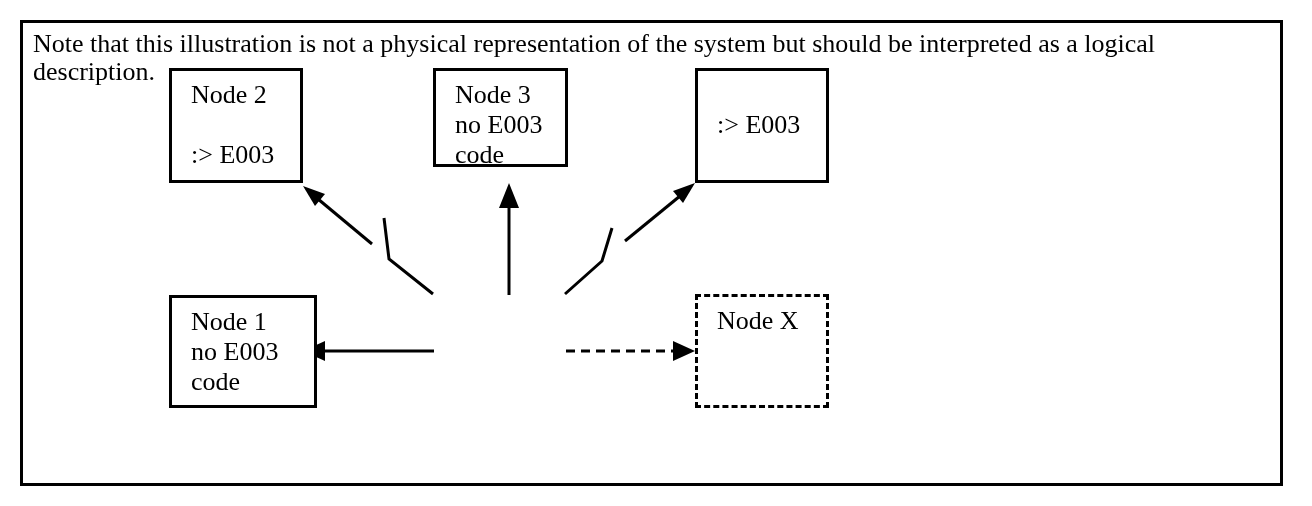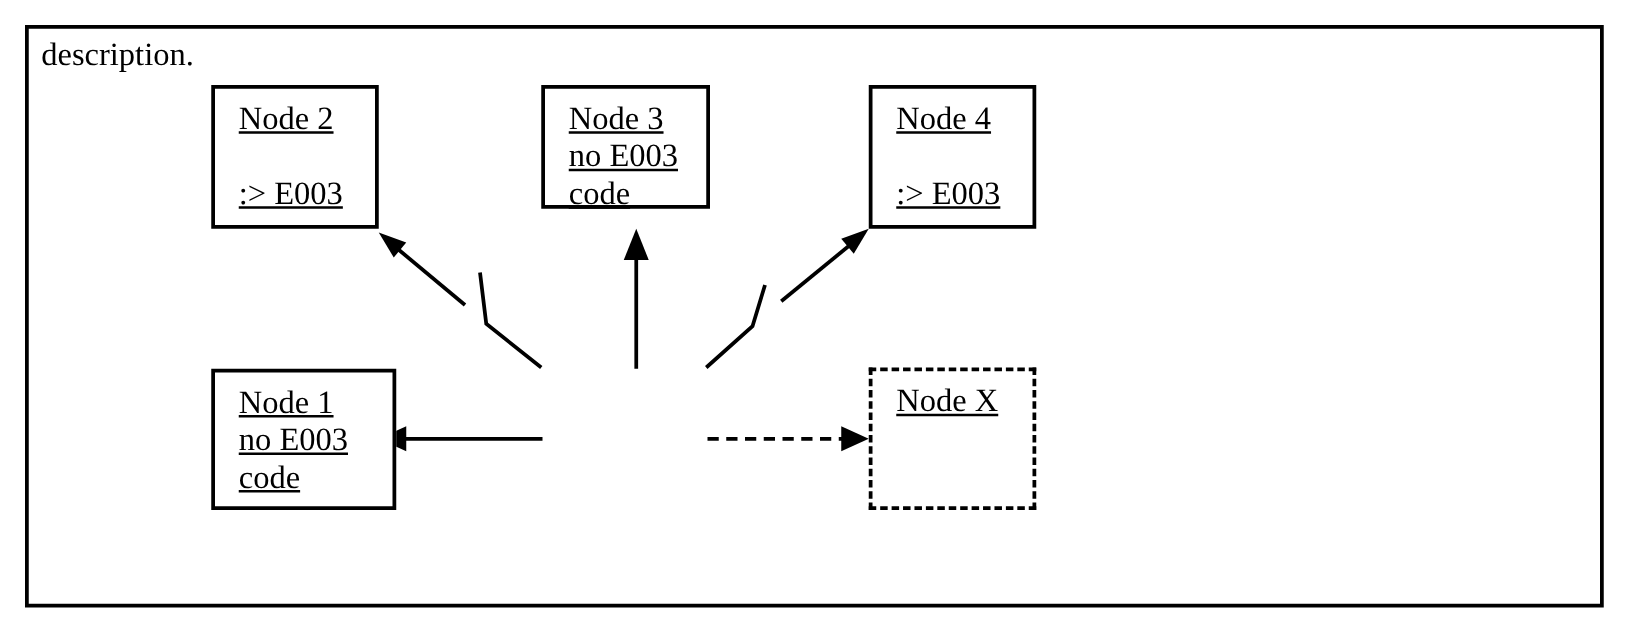--- a/index.html
+++ b/index.html
@@ -34,21 +34,20 @@
     line-height: 28px;
     white-space: nowrap;
   }
   .node-box {
     position: absolute;
     box-sizing: border-box;
     border: 3px solid #000000;
     background: #ffffff;
     padding: 9px 6px 6px 19px;
     font-size: 26px;
-    text-decoration: underline;
   }
   .node-box.dashed {
     border-style: dashed;
   }
   .bl {
     height: 30px;
     line-height: 30px;
     white-space: nowrap;
   }
   
@@ -77,20 +76,21 @@
   }
 </style>
 </head>
 <body>
 
 <div id="page">
 
   <div id="outer-frame"></div>
 
   <div id="note">
+    <div>Note that this illustration is not a physical representation of the system but should be interpreted as a logical</div>
     <div>description.</div>
   </div>
 
   <svg id="connectors" viewBox="0 0 1312 506" xmlns="http://www.w3.org/2000/svg">
 
     <g>
       <line x1="509" y1="295" x2="509" y2="204"></line>
       <polygon points="509,183 499,208 519,208"></polygon>
     </g>
 
@@ -123,21 +123,20 @@
     <div class="bl">:&gt; E003</div>
   </div>
 
   <div id="box-node3" class="node-box">
     <div class="bl">Node 3</div>
     <div class="bl">no E003</div>
     <div class="bl">code</div>
   </div>
 
   <div id="box-node4" class="node-box">
-    <div class="bl">Node 4</div>
     <div class="bl"></div>
     <div class="bl">:&gt; E003</div>
   </div>
 
   <div id="box-node1" class="node-box">
     <div class="bl">Node 1</div>
     <div class="bl">no E003</div>
     <div class="bl">code</div>
   </div>
 

